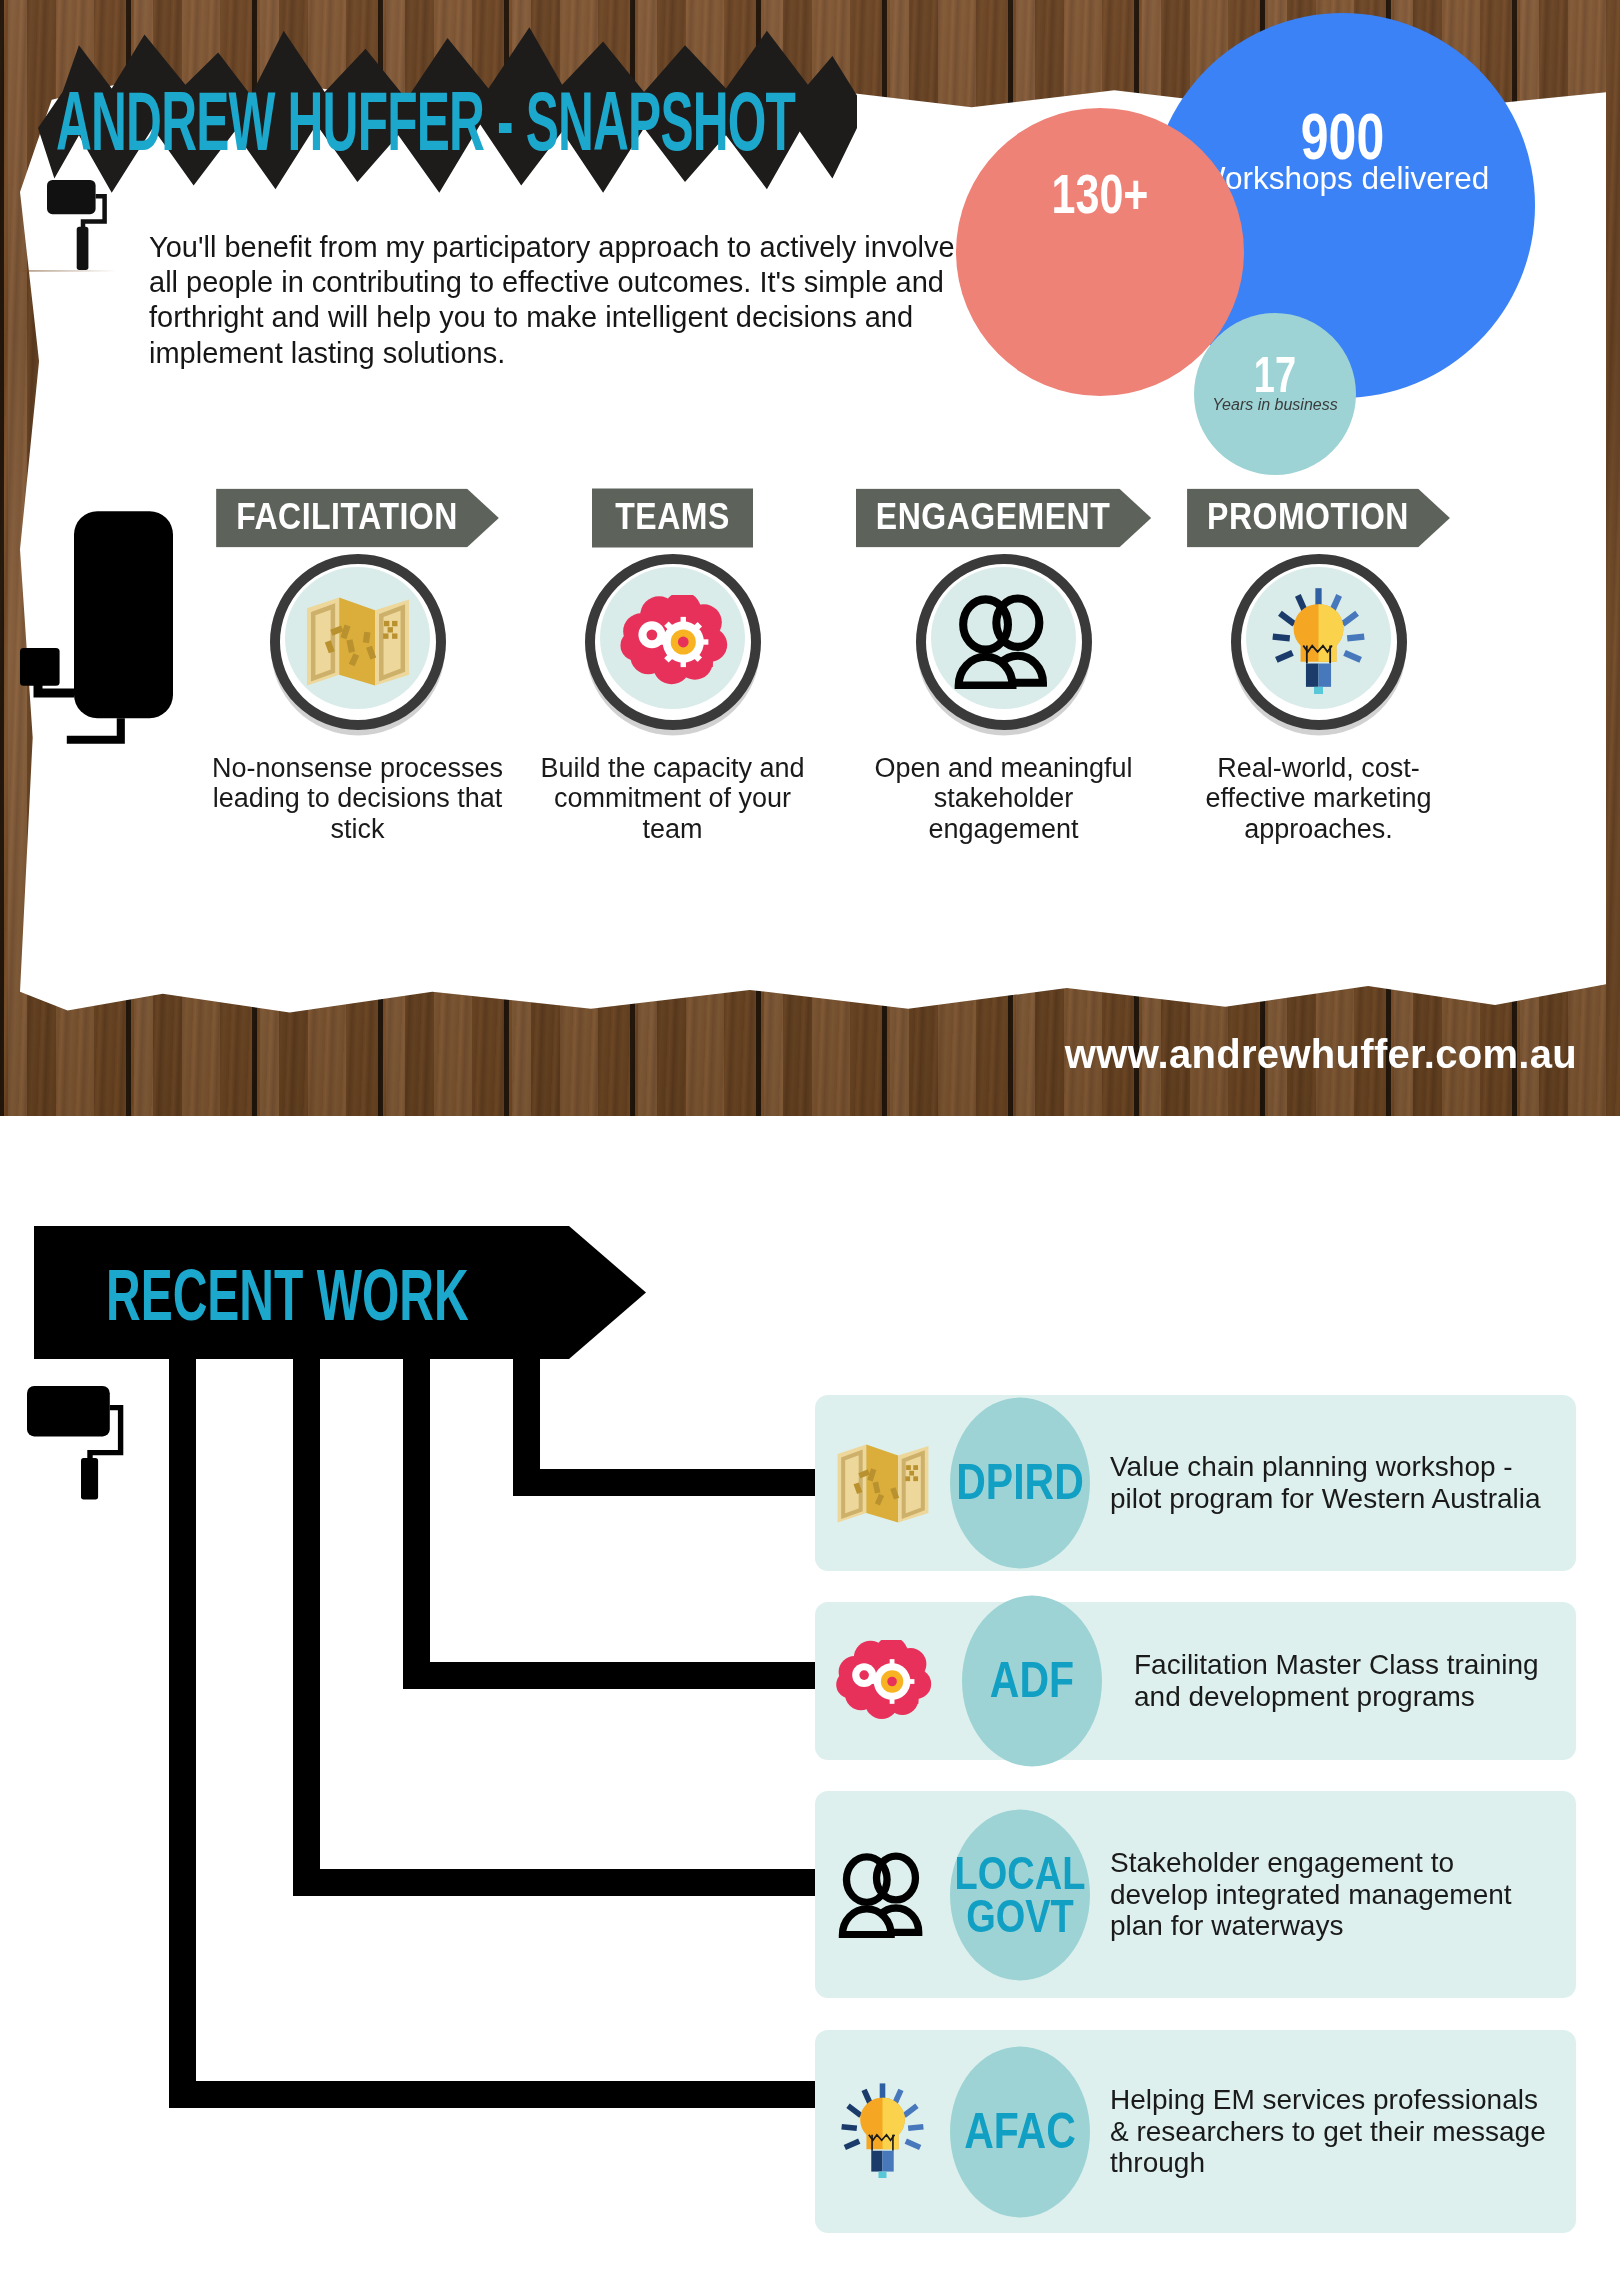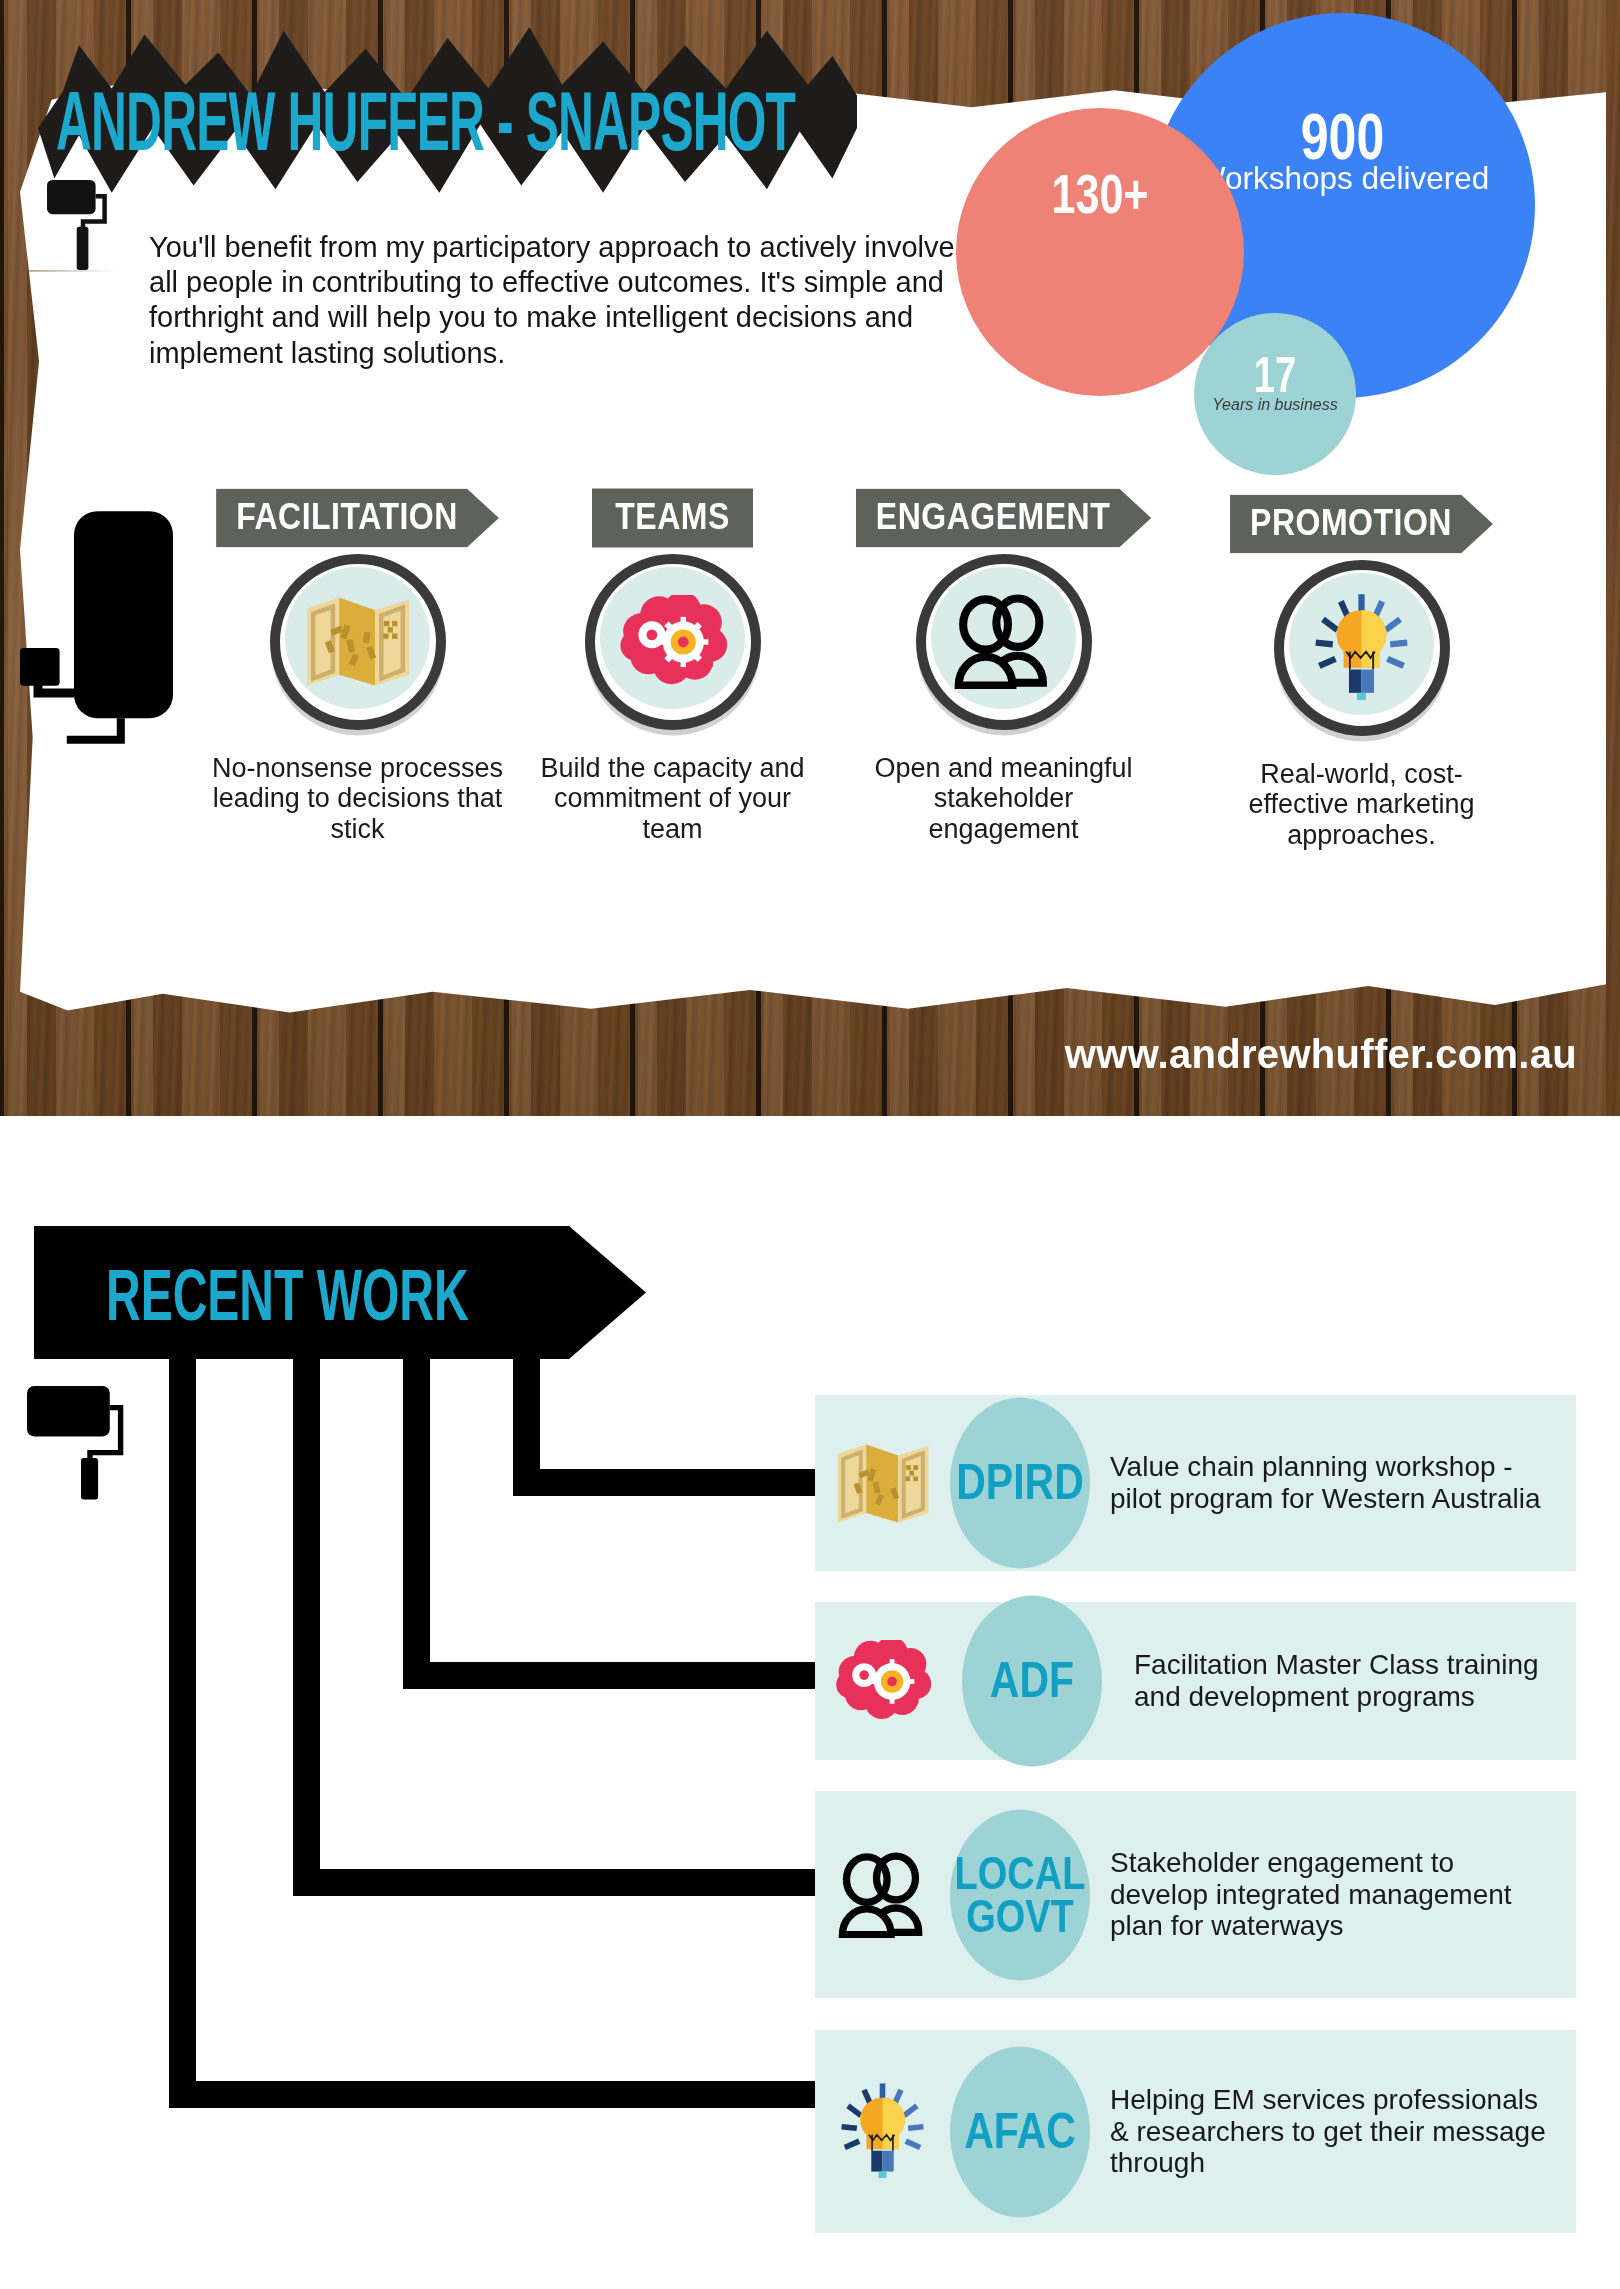--- a/index.html
+++ b/index.html
@@ -113,21 +113,21 @@
   .c-pink   .stat-num { font-size:43px; padding-top:45px; }
   .c-pink   .stat-lbl { font-size:30px; padding-top:23.4px; }
   .c-blue   { color:#3b3b3b; }
   .c-blue   .stat-num { font-size:38px; padding-top:29px; color:#fff; }
   .c-blue   .stat-lbl { font-size:16px; padding-top:16px;font-style:italic; }
 
   
   .cats { position:absolute; left:209px; top:493px; width:1341px; height:468px; }
   .cat  { position:absolute; width:297px; text-align:center; }
   .cat0 { left:0px;   } .cat1 { left:315px; }
-  .cat2 { left:646px; } .cat3 { left:1004px;margin-top:6px; }
+  .cat2 { left:646px; } .cat3 { left:961px; }
 
   .ribbon {
     position:relative; height:50px; display:inline-block;
     background:#5D635B; padding:0 41px 0 20px; color:#fff;
     font-family:"Liberation Sans Narrow","Liberation Sans", sans-serif;
     font-weight:700; font-size:32px; line-height:47px; letter-spacing:0.5px;
     clip-path: polygon(0 0, calc(100% - 32px) 0, 100% 50%, calc(100% - 32px) 100%, 0 100%);
     transform:scaleY(1.18); transform-origin:center;
   }
   .ribbon.sq { clip-path:none; padding:0 23.4px; }
@@ -170,21 +170,21 @@
     transform:scaleY(1.45) scaleX(.96); transform-origin:left top;
     white-space:nowrap;
   }
 
   
   .conn { position:absolute; background:#000; }
 
   
   .work-row {
     position:absolute; left:815px; width:761px; background:#DDF0EE;
-    display:flex; align-items:center;
+    display:flex; align-items:center;border-radius:13px;
   }
   .wr-ico { width:135px; height:100%; display:flex; align-items:center; justify-content:center; flex:0 0 135px; }
   .wr-badge {
     flex:0 0 140px; height:140px; border-radius:50%; background:#9DD3D4;
     display:flex; align-items:center; justify-content:center; text-align:center;
     color:#119FC4; font-weight:700; line-height:.92;
     font-family:"Liberation Sans Narrow","Liberation Sans", sans-serif;
     font-size:41px; transform:scaleY(1.22);
   }
   .wr-desc {

